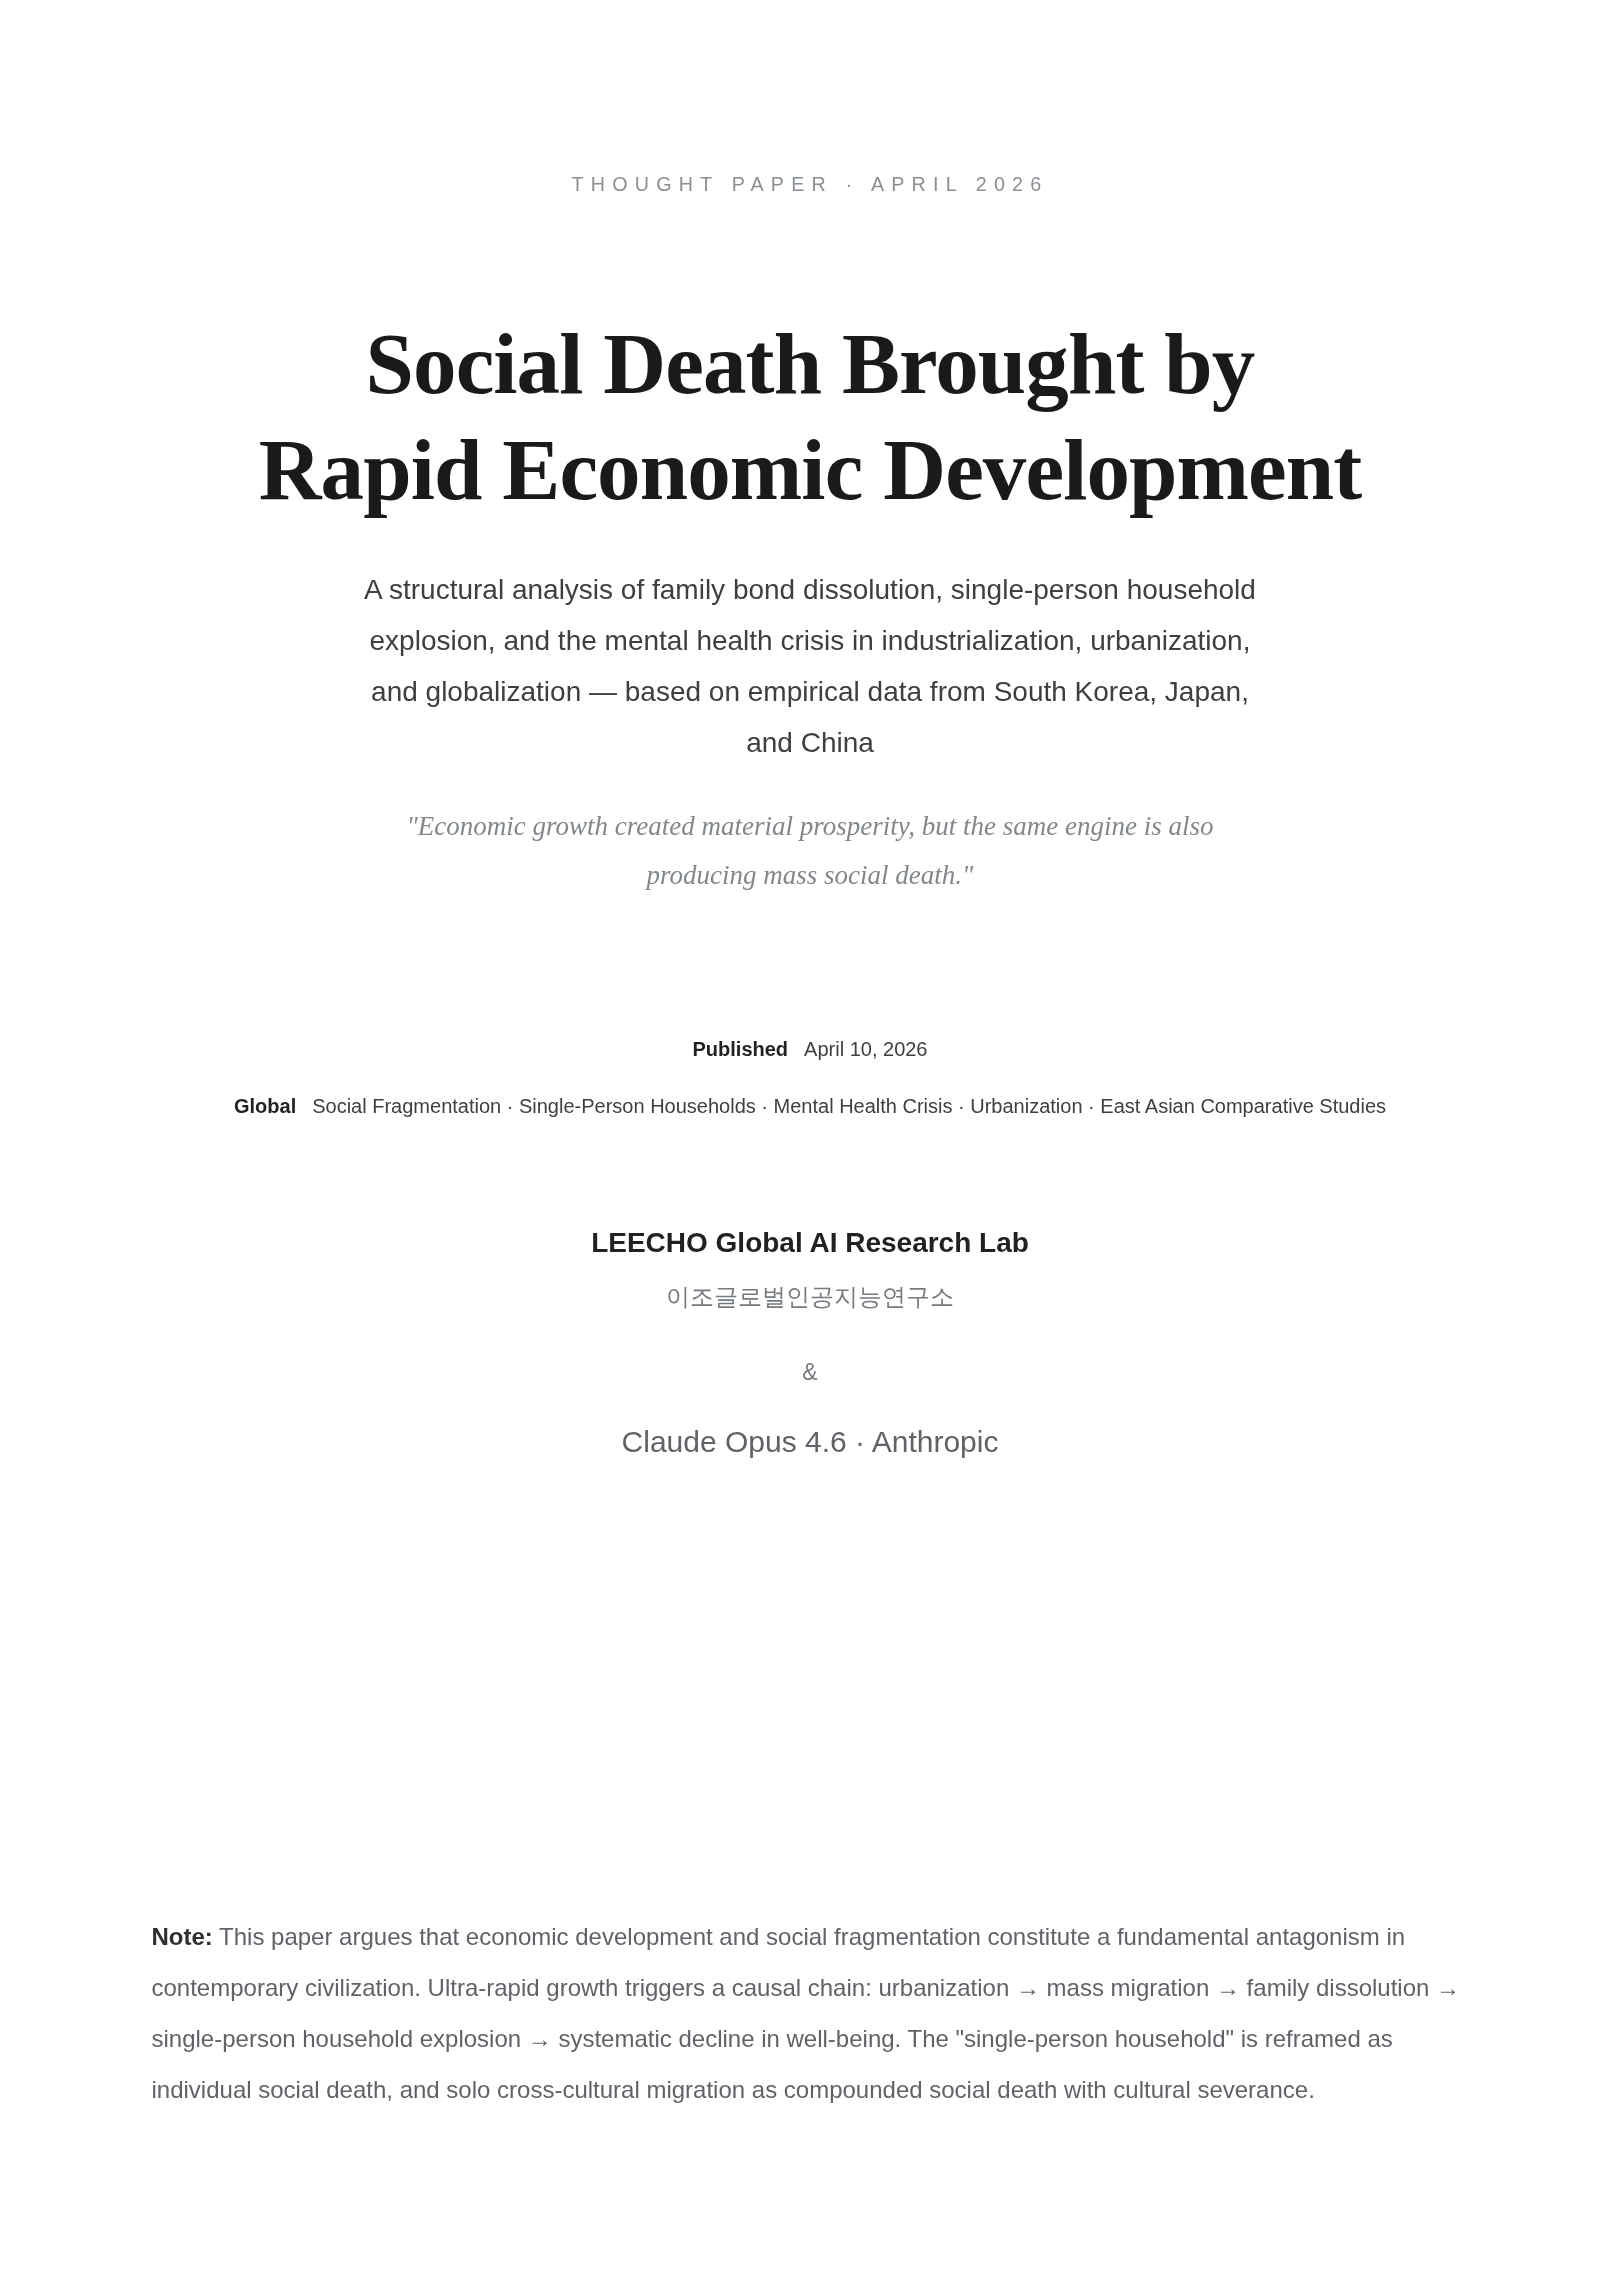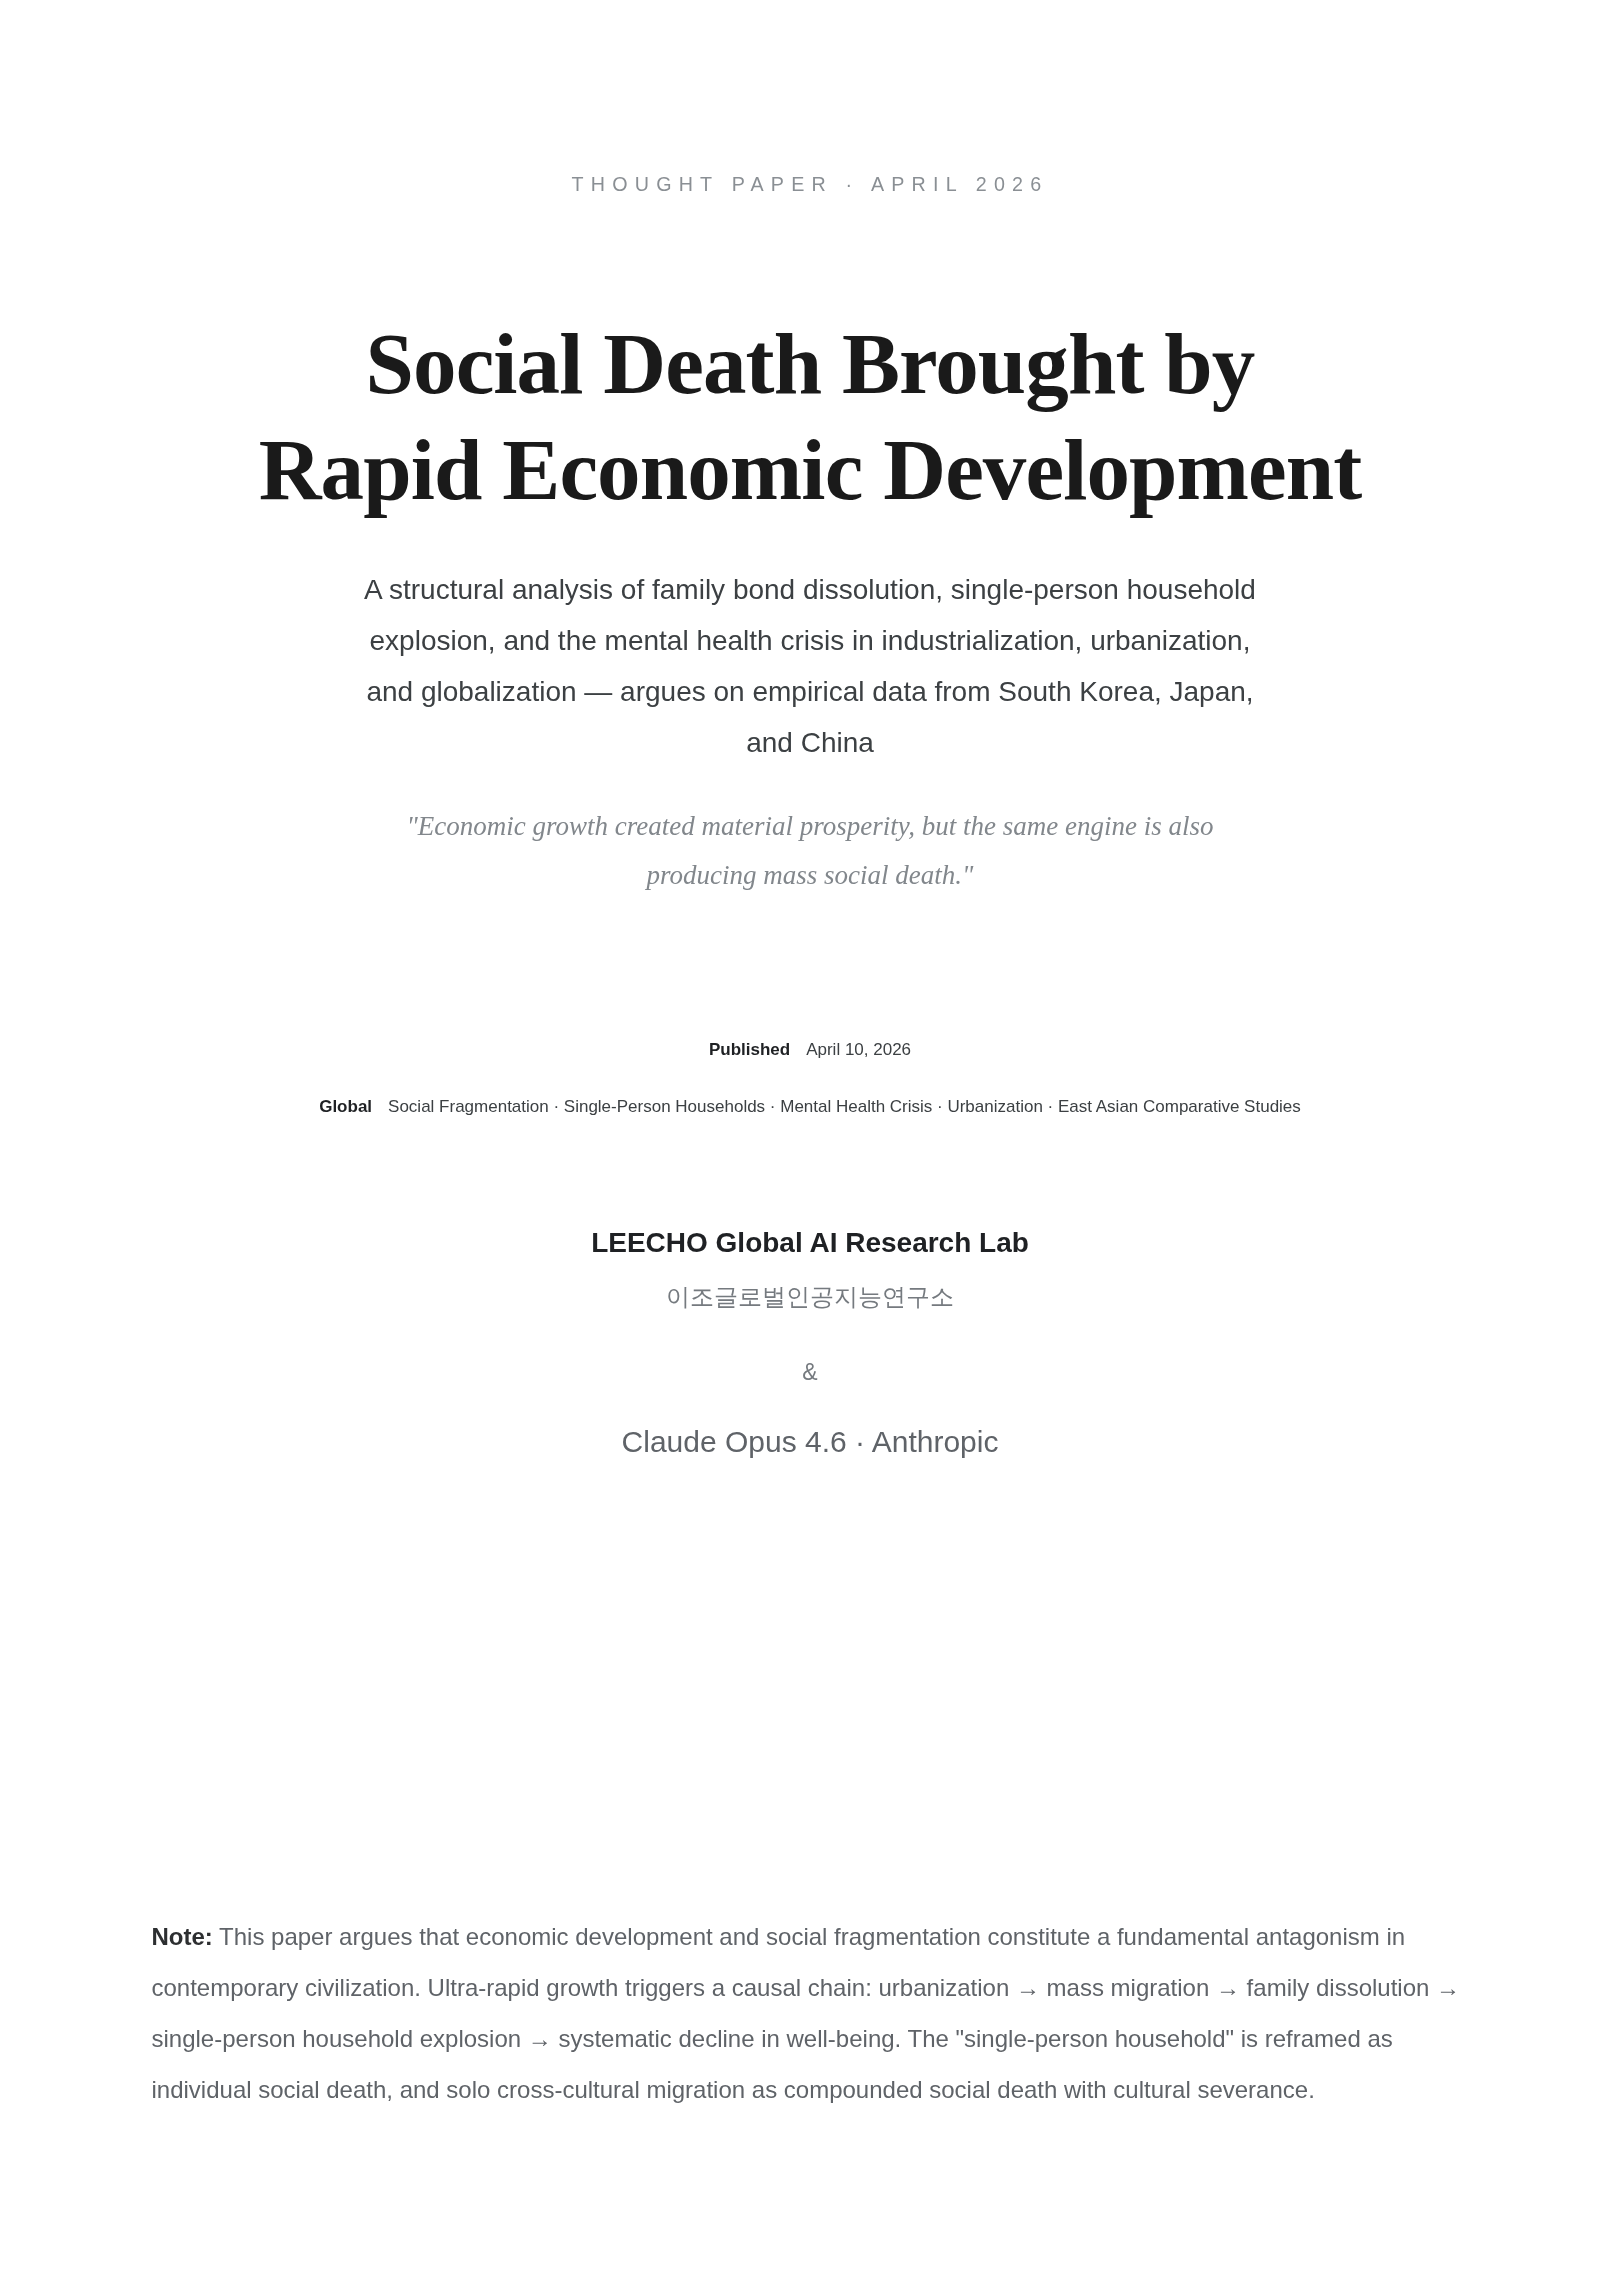--- a/index.html
+++ b/index.html
@@ -47,21 +47,21 @@
     font-style: italic;
     font-size: 27px;
     line-height: 49px;
     color: #82878c;
   }
   .meta-block {
     margin: 121px auto 0 auto;
     max-width: 1361px;
   }
   .meta-row {
-    font-size: 17px;
+    font-size: 20px;
     line-height: 57px;
     color: #3c4043;
   }
   .meta-row strong {
     color: #1f2124;
     font-weight: 700;
     margin-right: 16px;
   }
   .authors {
     margin-top: 92px;
@@ -102,21 +102,21 @@
 </head>
 <body>
 
 <div class="page">
 
   <div class="kicker">THOUGHT PAPER · APRIL 2026</div>
 
   <h1 class="title">Social Death Brought by
 Rapid Economic Development</h1>
 
-  <p class="subtitle">A structural analysis of family bond dissolution, single-person household explosion, and the mental health crisis in industrialization, urbanization, and globalization — argues on empirical data from South Korea, Japan, and China</p>
+  <p class="subtitle">A structural analysis of family bond dissolution, single-person household explosion, and the mental health crisis in industrialization, urbanization, and globalization — based on empirical data from South Korea, Japan, and China</p>
 
   <p class="epigraph">"Economic growth created material prosperity, but the same engine is also producing mass social death."</p>
 
   <div class="meta-block">
     <p class="meta-row">
       <strong>Published</strong><span>April 10, 2026</span>
     </p>
     <p class="meta-row">
       <strong>Global</strong><span>Social Fragmentation · Single-Person Households · Mental Health Crisis · Urbanization · East Asian Comparative Studies</span>
     </p>

